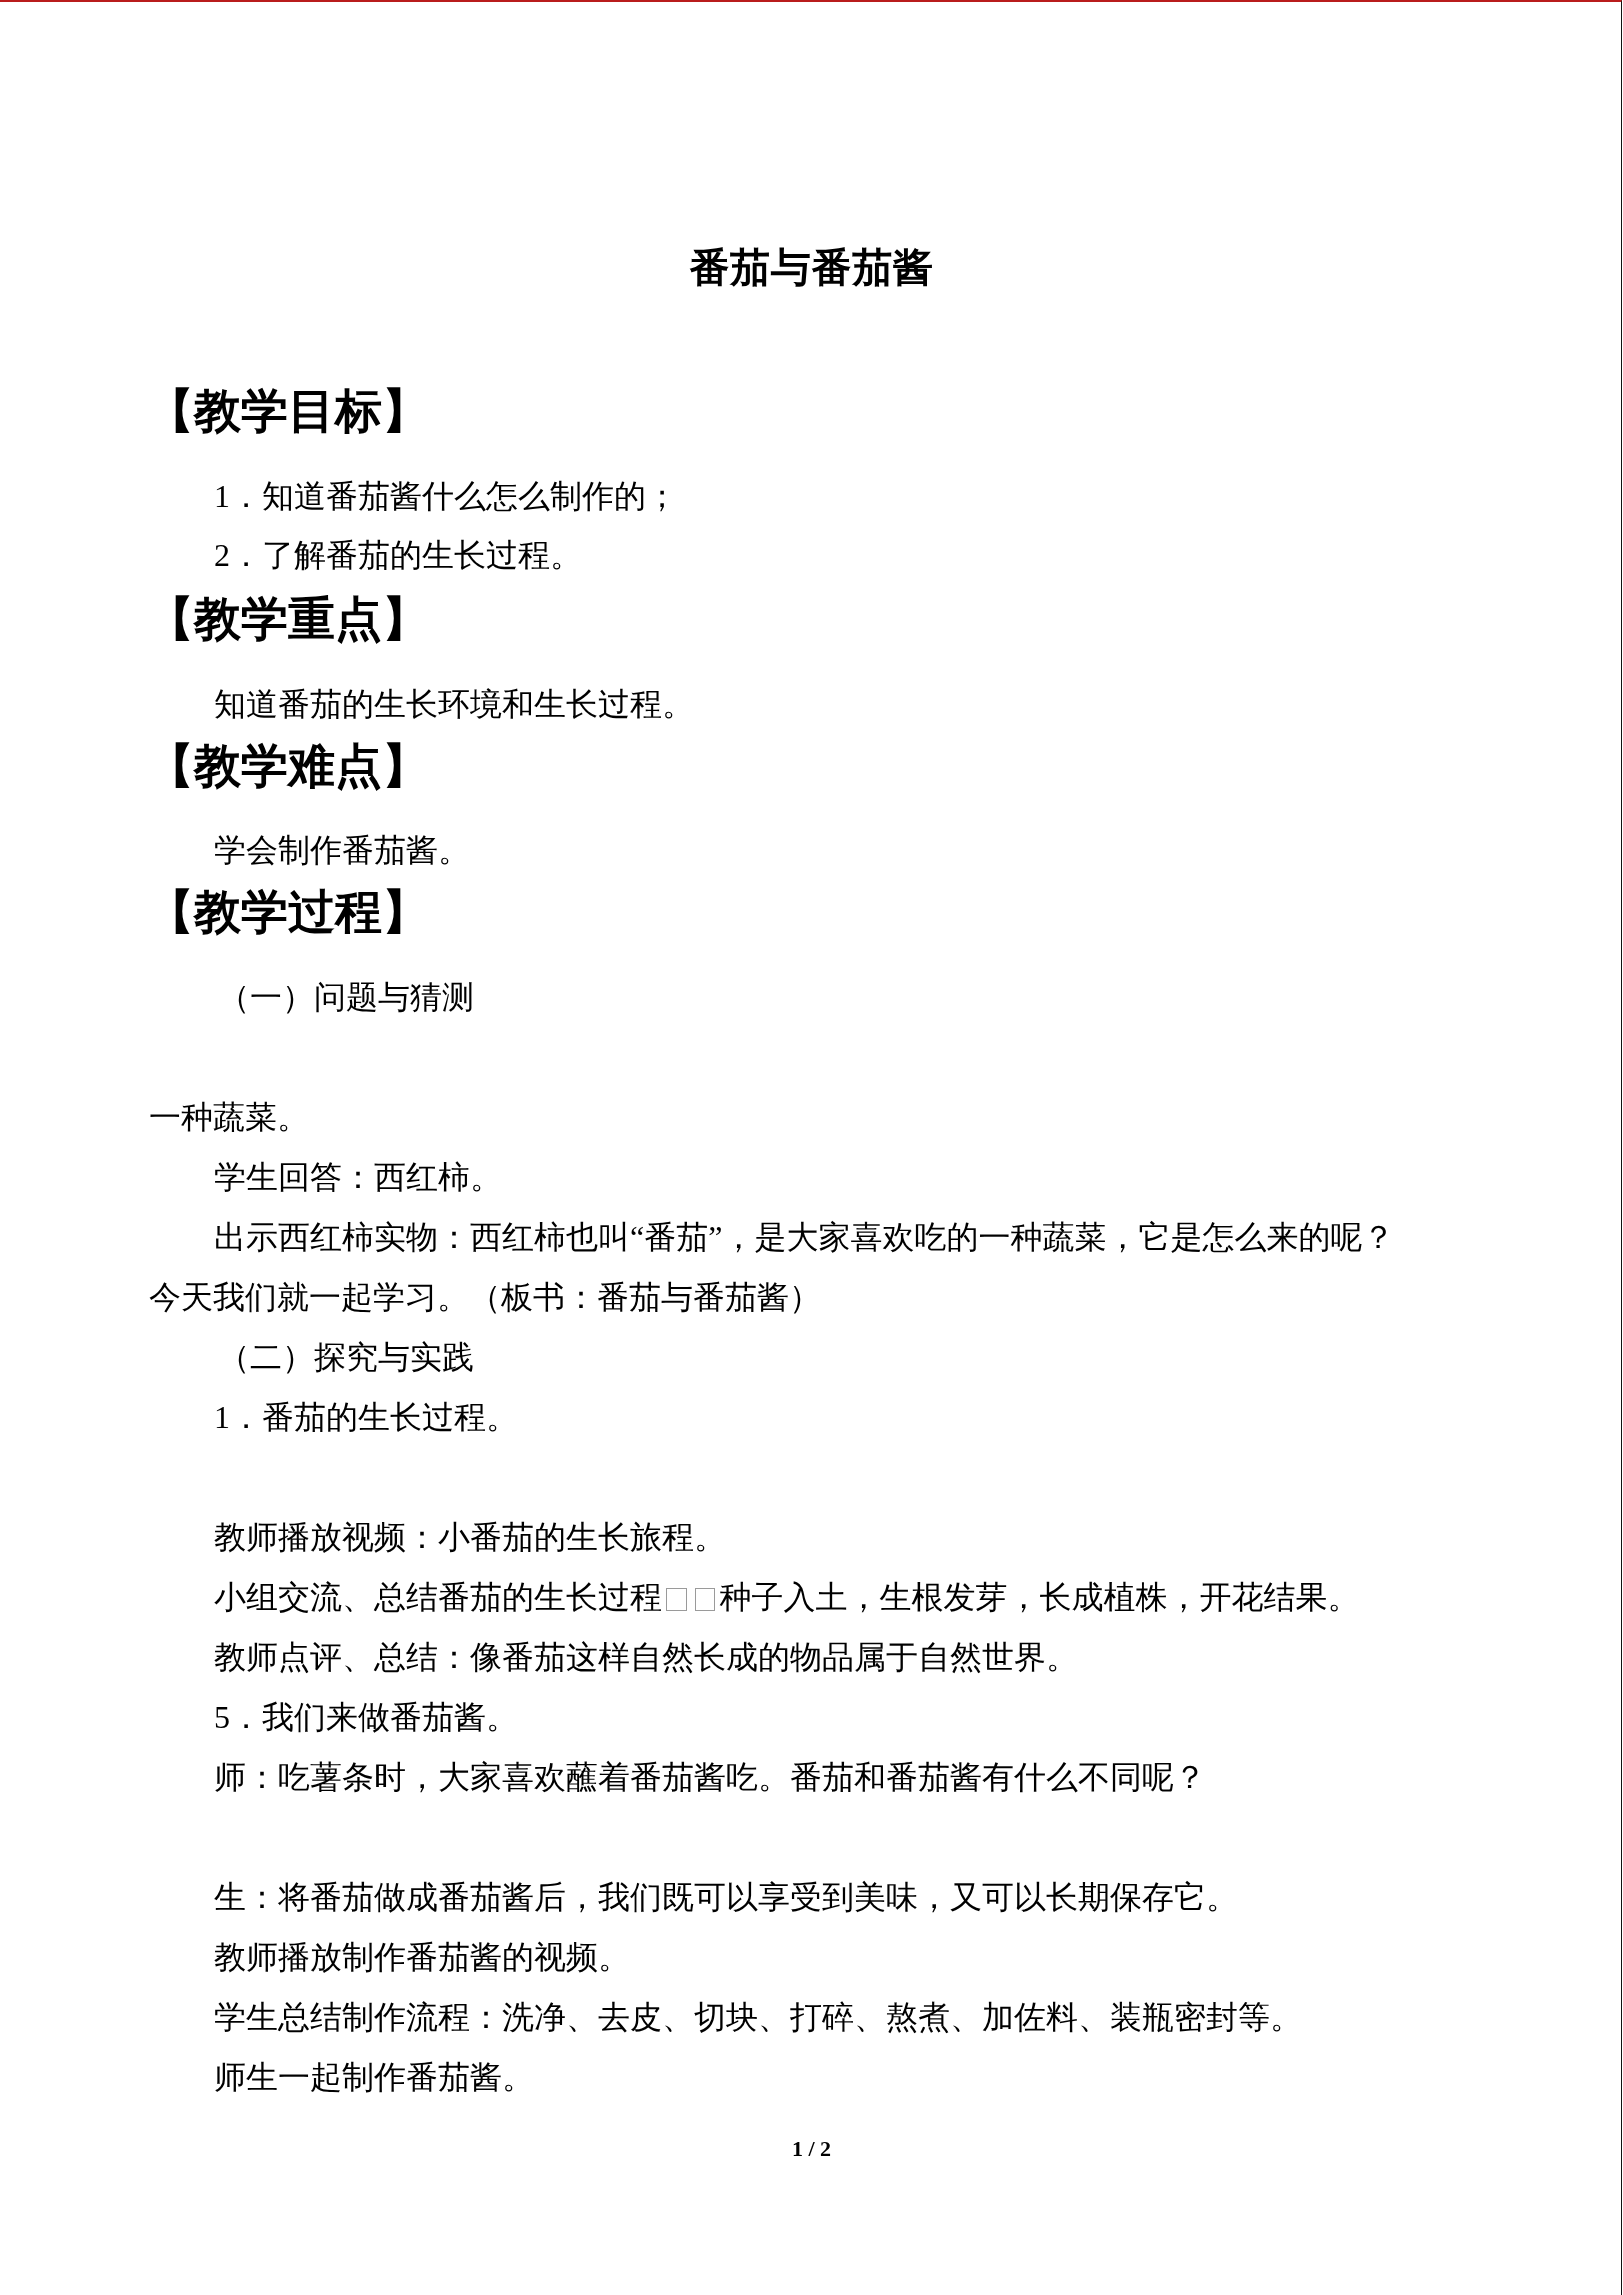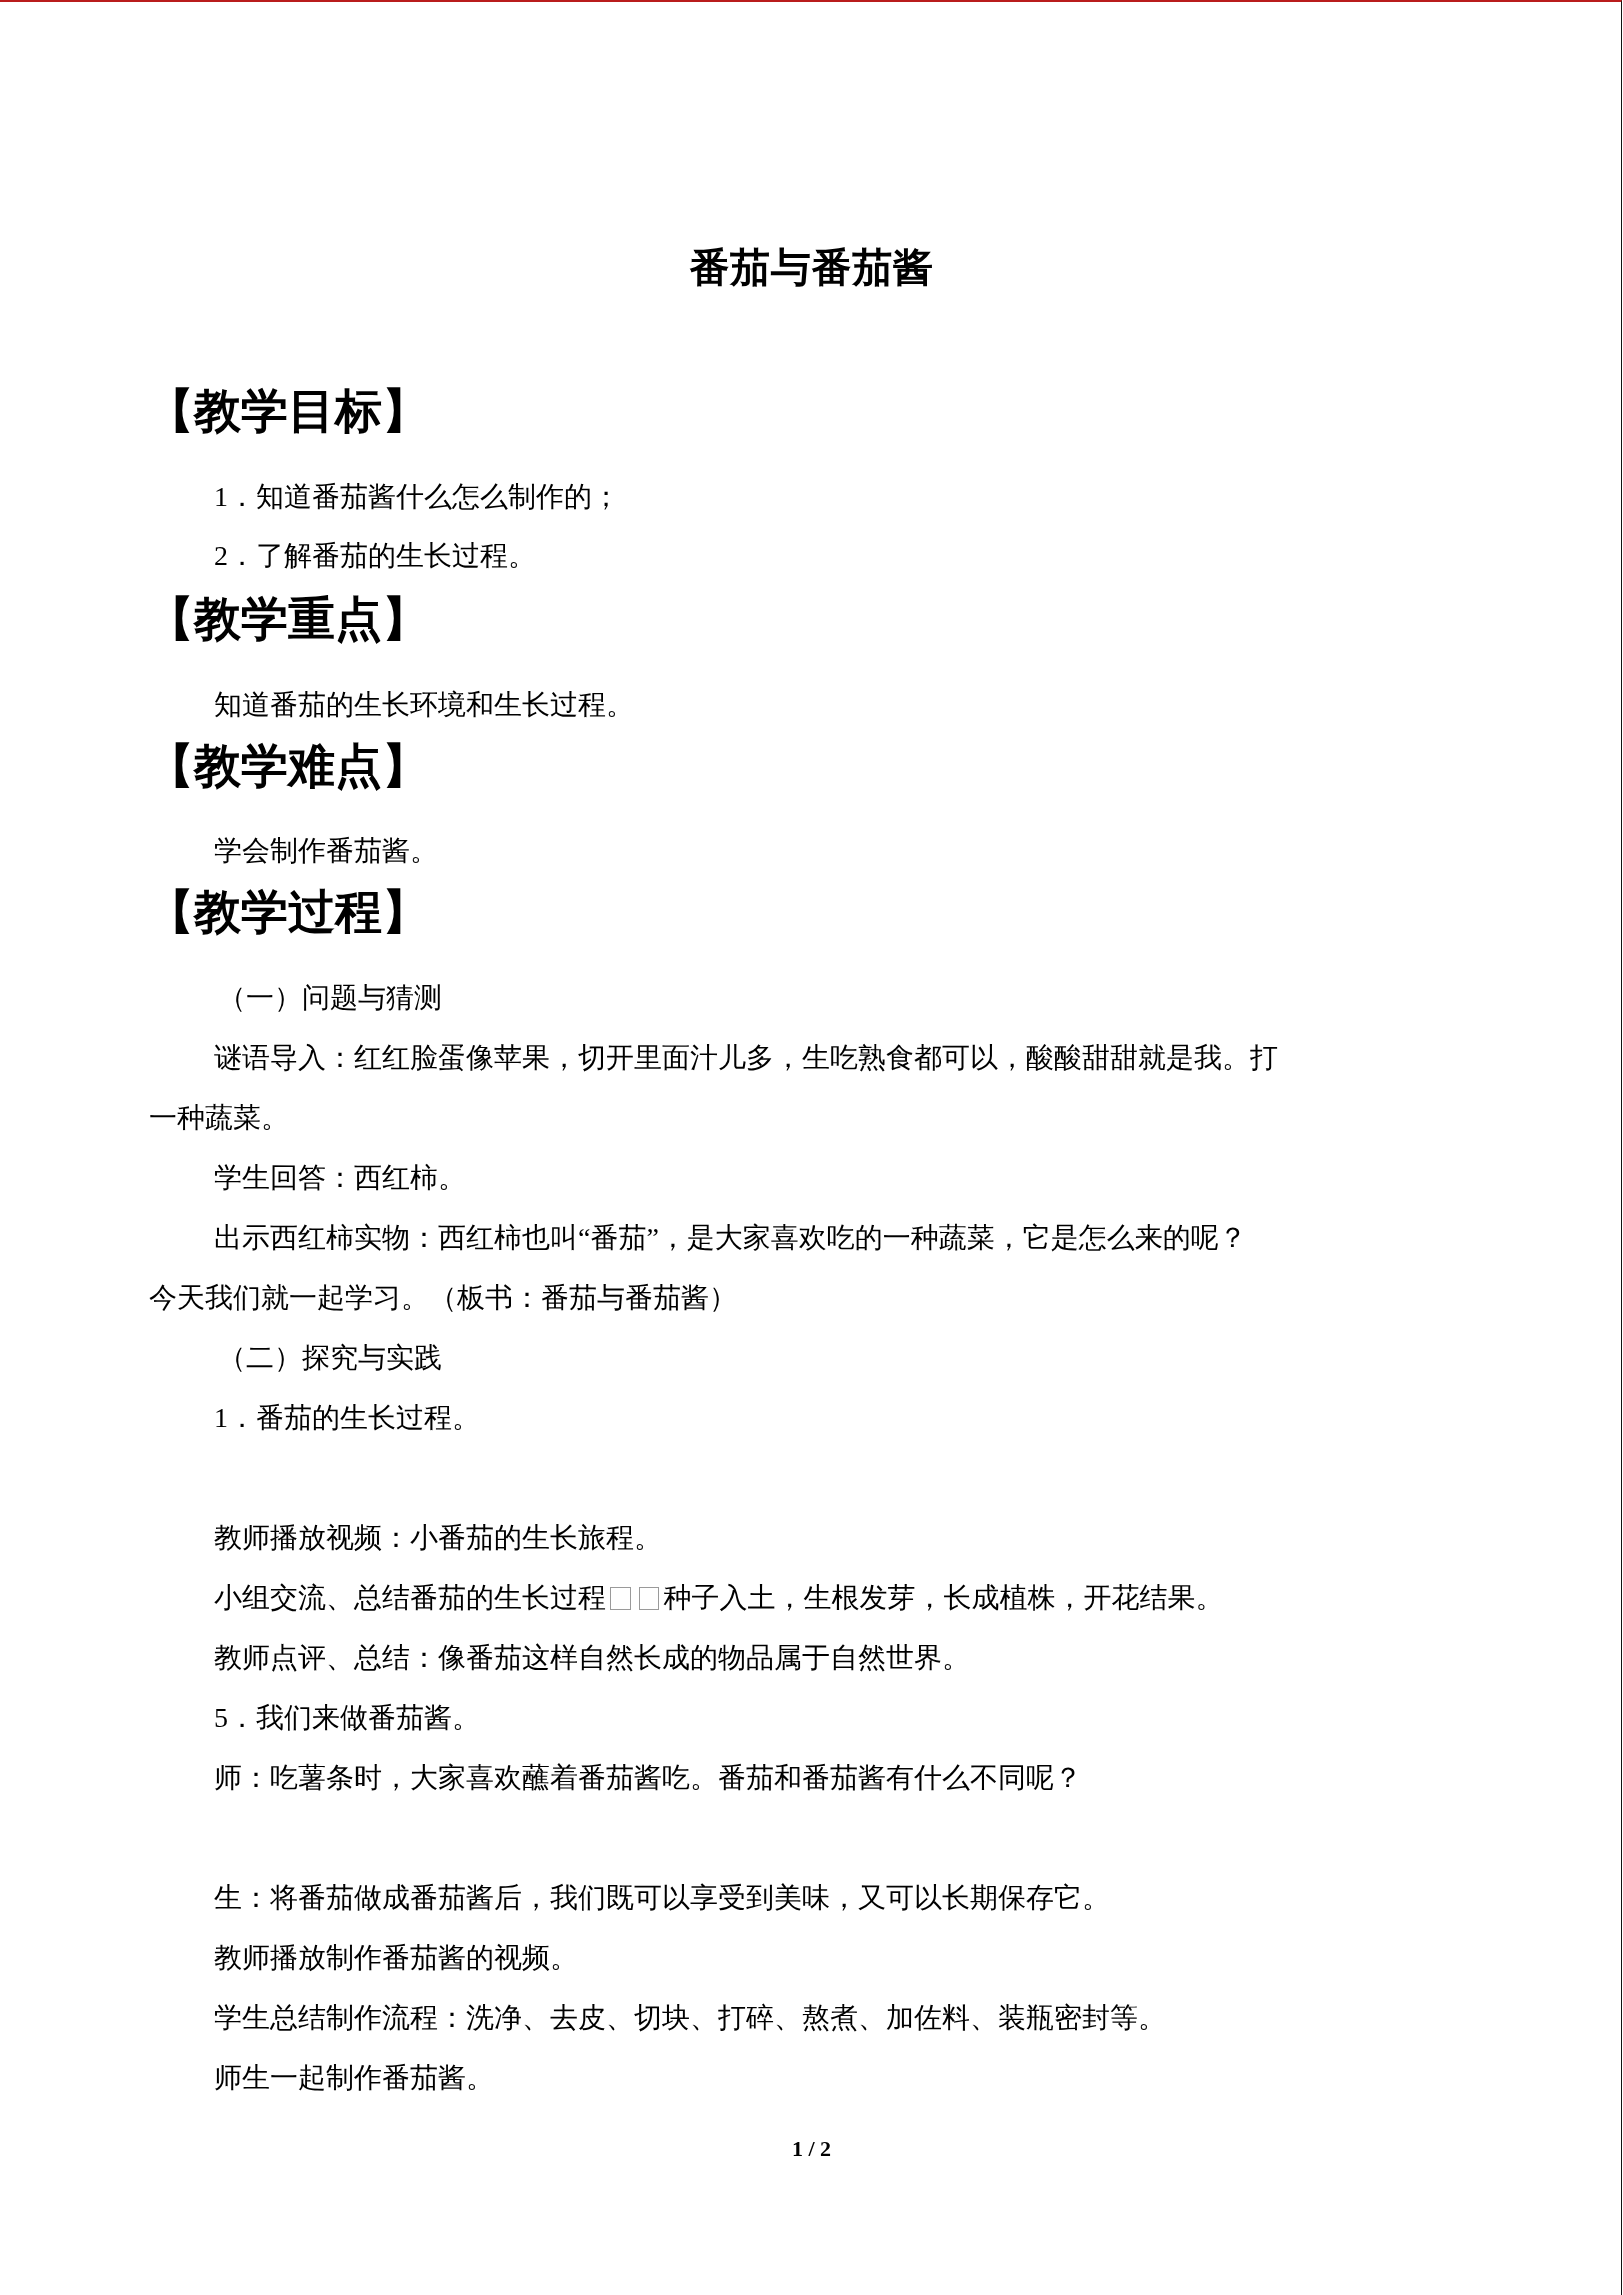--- a/index.html
+++ b/index.html
@@ -40,21 +40,21 @@
     .section-heading {
       position: absolute;
       left: 147px;
       font-size: 47px;
       font-weight: bold;
       line-height: 48px;
       margin: 0;
     }
     .para {
       position: absolute;
-      font-size: 28px;
+      font-size: 32px;
       line-height: 41px;
       margin: 0;
       white-space: nowrap;
     }
     .indent { left: 214px; }
     .indent-sub { left: 218px; }
     .flush { left: 149px; }
     .page-number {
       position: absolute;
       left: 0;
@@ -88,21 +88,20 @@
 
   <h2 class="section-heading" style="top:593px;">【教学重点】</h2>
   <p class="para indent" style="top:682px;">知道番茄的生长环境和生长过程。</p>
 
   <h2 class="section-heading" style="top:740px;">【教学难点】</h2>
   <p class="para indent" style="top:828px;">学会制作番茄酱。</p>
 
   <h2 class="section-heading" style="top:886px;">【教学过程】</h2>
 
   <p class="para indent-sub" style="top:975px;">（一）问题与猜测</p>
-  <p class="para indent" style="top:1035px;">谜语导入：红红脸蛋像苹果，切开里面汁儿多，生吃熟食都可以，酸酸甜甜就是我。打</p>
   <p class="para flush" style="top:1095px;">一种蔬菜。</p>
   <p class="para indent" style="top:1155px;">学生回答：西红柿。</p>
   <p class="para indent" style="top:1215px;">出示西红柿实物：西红柿也叫“番茄”，是大家喜欢吃的一种蔬菜，它是怎么来的呢？</p>
   <p class="para flush" style="top:1275px;">今天我们就一起学习。（板书：番茄与番茄酱）</p>
 
   <p class="para indent-sub" style="top:1335px;">（二）探究与实践</p>
   <p class="para indent" style="top:1395px;">1．番茄的生长过程。</p>
   <p class="para indent" style="top:1515px;">教师播放视频：小番茄的生长旅程。</p>
   <p class="para indent" style="top:1575px;">
     <span>小组交流、总结番茄的生长过程</span><span class="box-glyph"></span><span class="box-glyph"></span><span>种子入土，生根发芽，长成植株，开花结果。</span>

